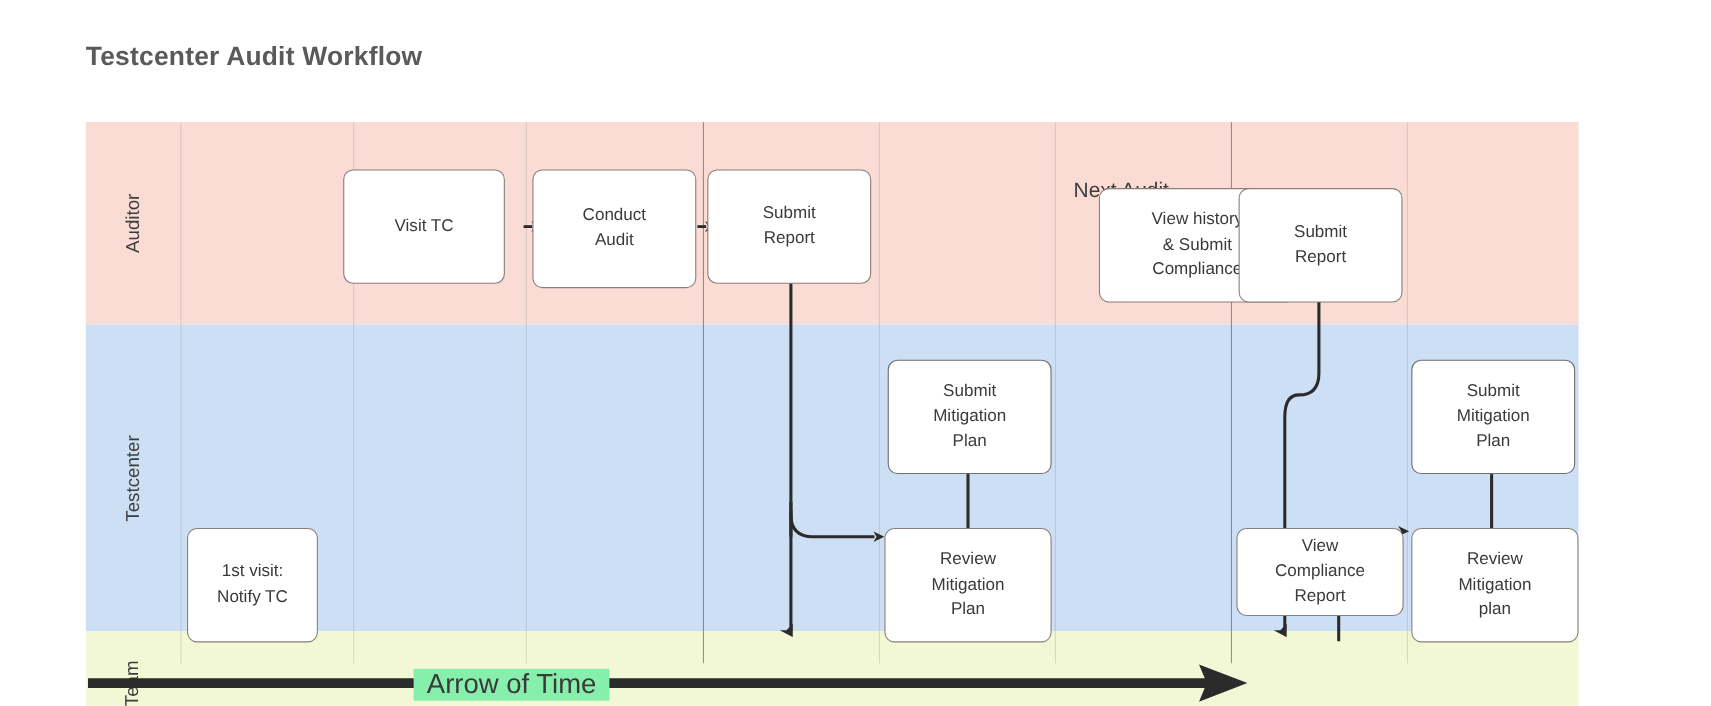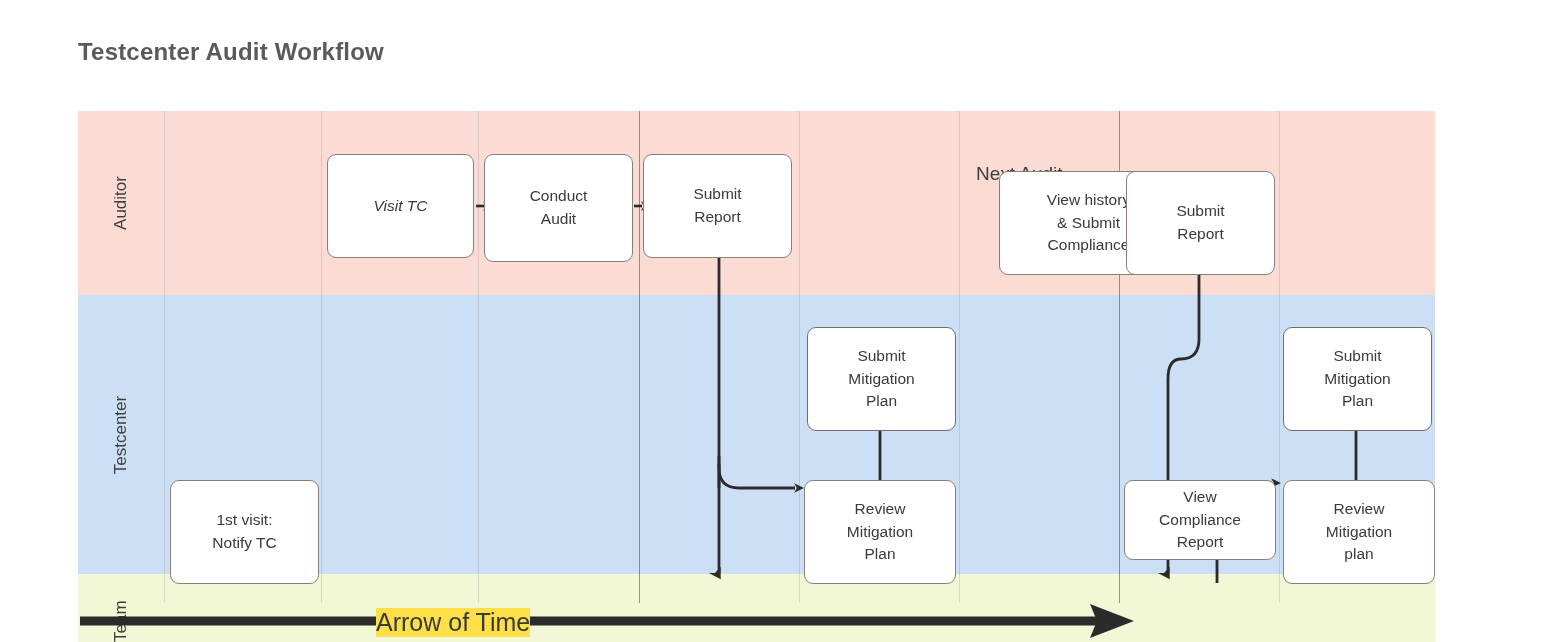--- a/index.html
+++ b/index.html
@@ -117,22 +117,22 @@
     top: 600px;
     width: 1060px;
     height: 42px;
   }
   #time-arrow-label {
     position: absolute;
     left: 376px;
     top: 608px;
     font-size: 25px;
     color: #3a3a3a;
-    background: #fde047;
-    padding: 0 0;
+    background: #86efac;
+    padding: 0 12px;
     white-space: nowrap;
     z-index: 3;
   }
 </style>
 </head>
 <body>
 
 <div id="page-title">Testcenter Audit Workflow</div>
 
 <div id="diagram">
@@ -188,21 +188,21 @@
 
     <path d="M1121,160 L1121,228 Q1121,248 1103,248 Q1090,248 1090,268 L1090,462" stroke="#2b2b2b" stroke-width="2.8" fill="none" marker-end="url(#arrowDown)"></path>
 
     <path d="M1139,472 L1139,392 Q1139,372 1159,372 L1194,372" stroke="#2b2b2b" stroke-width="2.8" fill="none" marker-end="url(#arrowRight)"></path>
 
     <path d="M1278,320 L1278,462" stroke="#2b2b2b" stroke-width="2.8" fill="none" marker-end="url(#arrowDown)"></path>
   </svg>
 
   <div class="section-label" style="left:898px; top:32px;margin-top:20px;">Next Audit</div>
 
-  <div class="node" style="left:249px; top:43px; width:147px; height:104px;font-style:italic;">
+  <div class="node" style="left:234px; top:43px; width:147px; height:104px;">
     <span>Visit TC</span>
   </div>
   <div class="node" style="left:406px; top:43px; width:149px; height:108px;">
     <span>Conduct<br>Audit</span>
   </div>
   <div class="node" style="left:565px; top:43px; width:149px; height:104px;">
     <span>Submit<br>Report</span>
   </div>
   <div class="node" style="left:893px; top:60px; width:179px; height:104px;margin-left:28px;">
     <span>View history<br>&amp; Submit<br>Compliance</span>
@@ -211,21 +211,21 @@
     <span>Submit<br>Report</span>
   </div>
 
   <div class="node gray-border" style="left:729px; top:216px; width:149px; height:104px;">
     <span>Submit<br>Mitigation<br>Plan</span>
   </div>
   <div class="node gray-border" style="left:1205px; top:216px; width:149px; height:104px;">
     <span>Submit<br>Mitigation<br>Plan</span>
   </div>
 
-  <div class="node" style="left:92px; top:369px; width:149px; height:104px;">
+  <div class="node" style="left:92px; top:369px; width:119px; height:104px;">
     <span>1st visit:<br>Notify TC</span>
   </div>
   <div class="node" style="left:726px; top:369px; width:152px; height:104px;">
     <span>Review<br>Mitigation<br>Plan</span>
   </div>
   <div class="node" style="left:1046px; top:369px; width:152px; height:80px;">
     <span>View<br>Compliance<br>Report</span>
   </div>
   <div class="node" style="left:1205px; top:369px; width:152px; height:104px;">
     <span>Review<br>Mitigation<br>plan</span>

